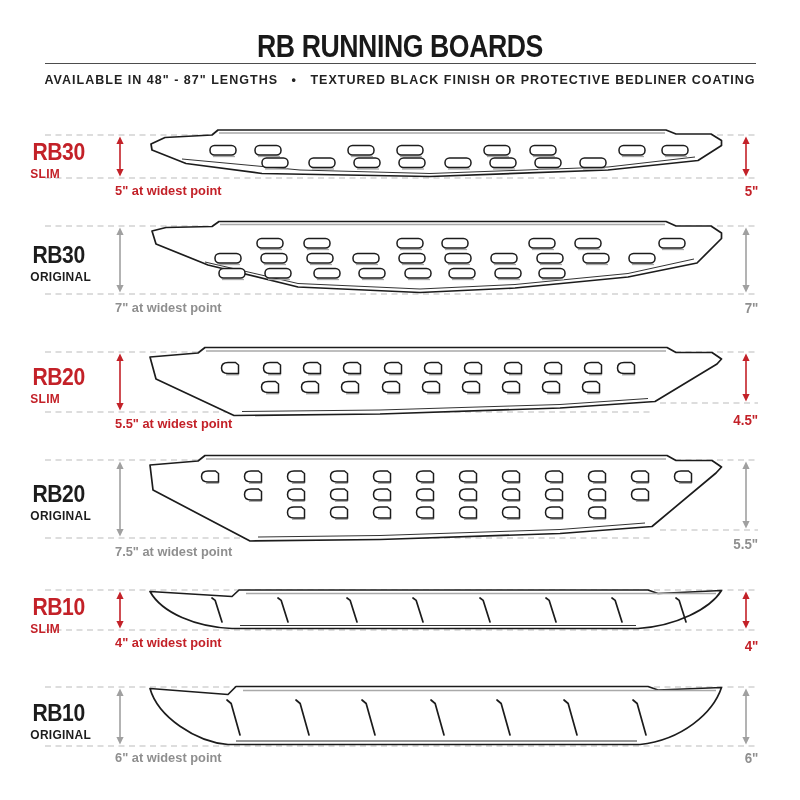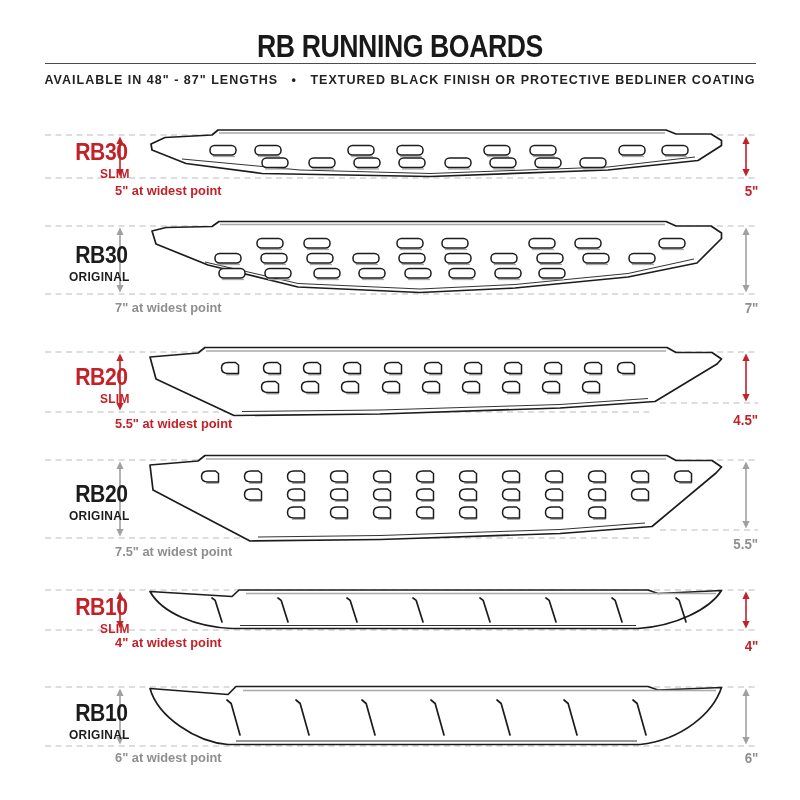--- a/index.html
+++ b/index.html
@@ -8,21 +8,21 @@
   }
   html,body{margin:0;padding:0;}
   body{width:800px;height:800px;position:relative;background:#ffffff;
        font-family:"Liberation Sans", sans-serif;color:var(--ink);overflow:hidden;}
   .abs{position:absolute;}
   .title{top:31px;left:0;width:800px;text-align:center;font-size:31px;font-weight:bold;
          letter-spacing:-0.5px;transform:scaleX(.86);line-height:1;color:#191919;}
   .rule{top:63px;left:45px;width:711px;border-top:1.5px solid #4d4d4d;height:0;}
   .subtitle{top:73px;left:0;width:800px;text-align:center;font-size:12.5px;font-weight:bold;
             letter-spacing:1.02px;white-space:pre;color:#222;}
-  .model-block{left:26px;width:108px;text-align:right;}
+  .model-block{left:26px;width:108px;text-align:left;}
   .model{font-size:24px;font-weight:bold;letter-spacing:-0.5px;transform:scaleX(.88);line-height:1;}
   .variant{font-size:13px;font-weight:bold;letter-spacing:.3px;transform:scaleX(.92);line-height:1;margin-top:3px;}
   .caption{left:115px;font-size:13.5px;font-weight:bold;transform:scaleX(.95);transform-origin:left center;line-height:1;}
   .hlabel{right:42px;font-size:14px;font-weight:bold;transform:scaleX(.95);transform-origin:right center;line-height:1;}
   .c-red{color:var(--red);} .c-dark{color:var(--ink);} .c-gray{color:var(--graytext);}
   svg#gfx{position:absolute;top:0;left:0;}
   .dash{stroke:var(--dash);stroke-width:1.4;stroke-dasharray:6 4.5;fill:none;}
   .outline{fill:#fff;stroke:var(--ink);stroke-width:1.7;stroke-linejoin:round;}
   .thin{fill:none;stroke:var(--ink);stroke-width:.9;}
   .gline{fill:none;stroke:var(--shadow);stroke-width:1.6;}

